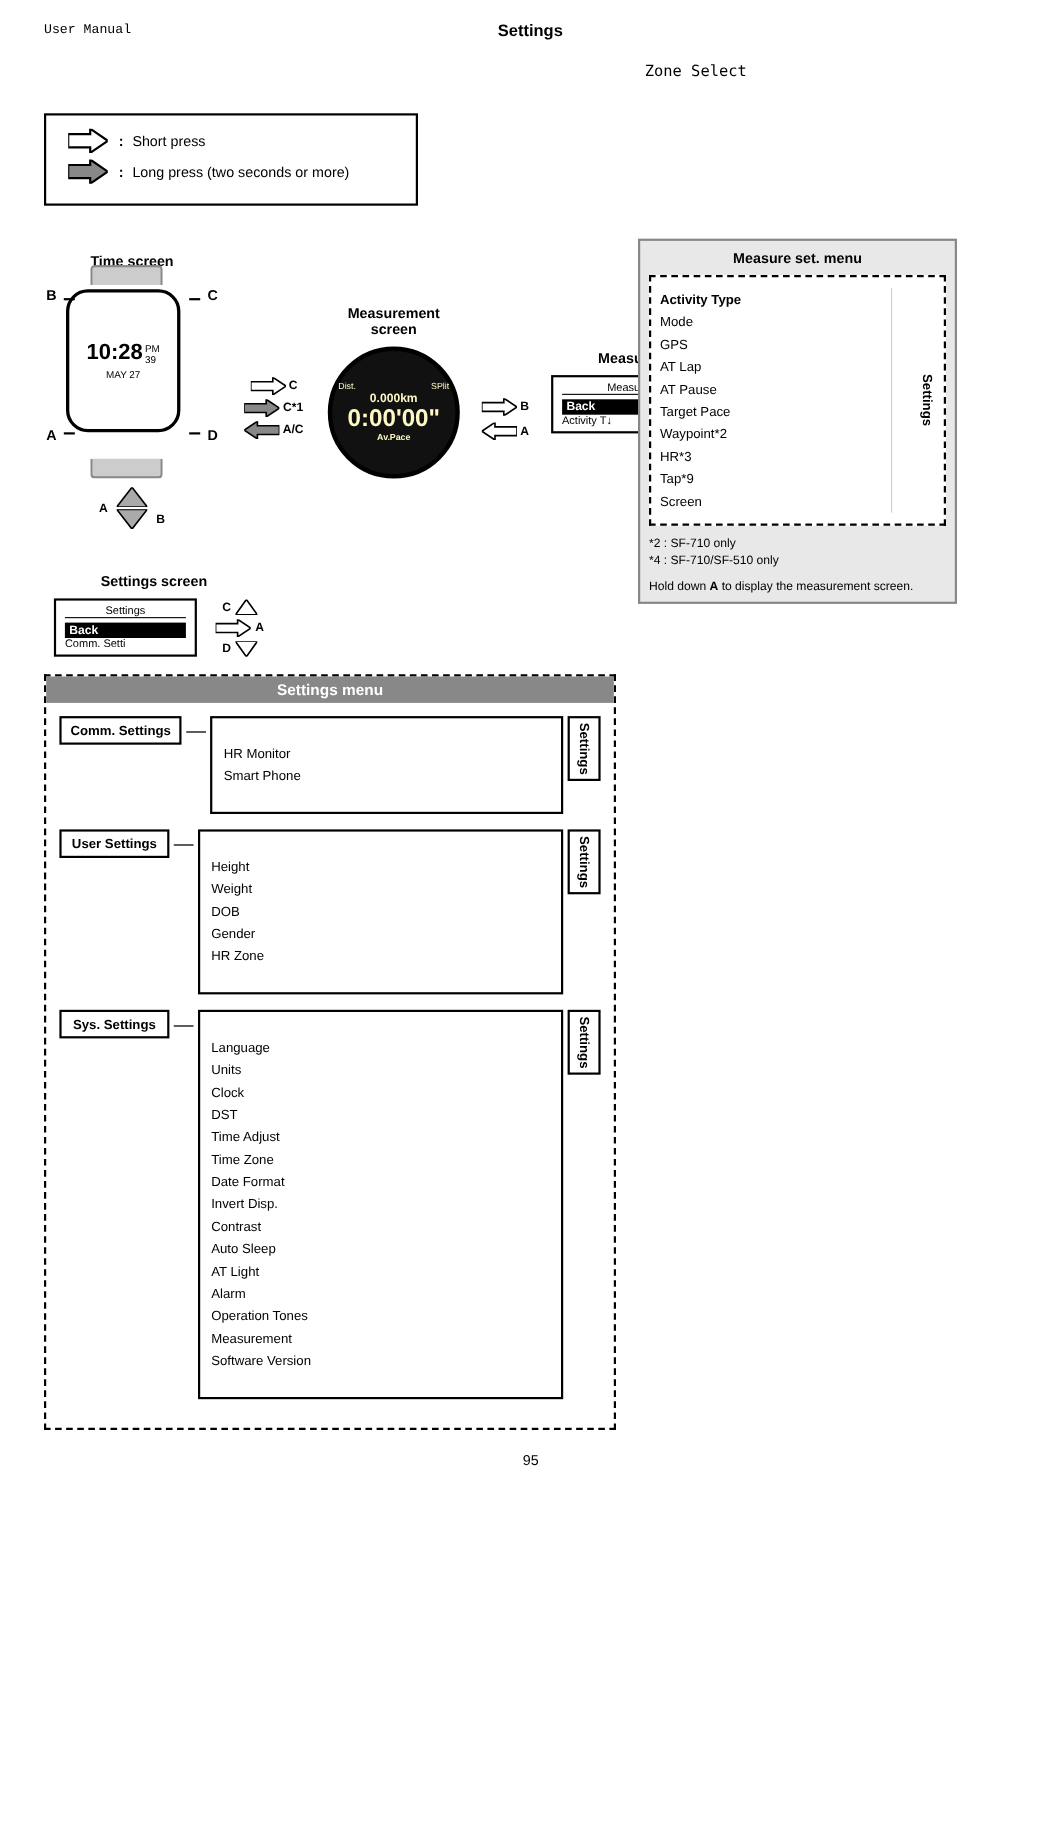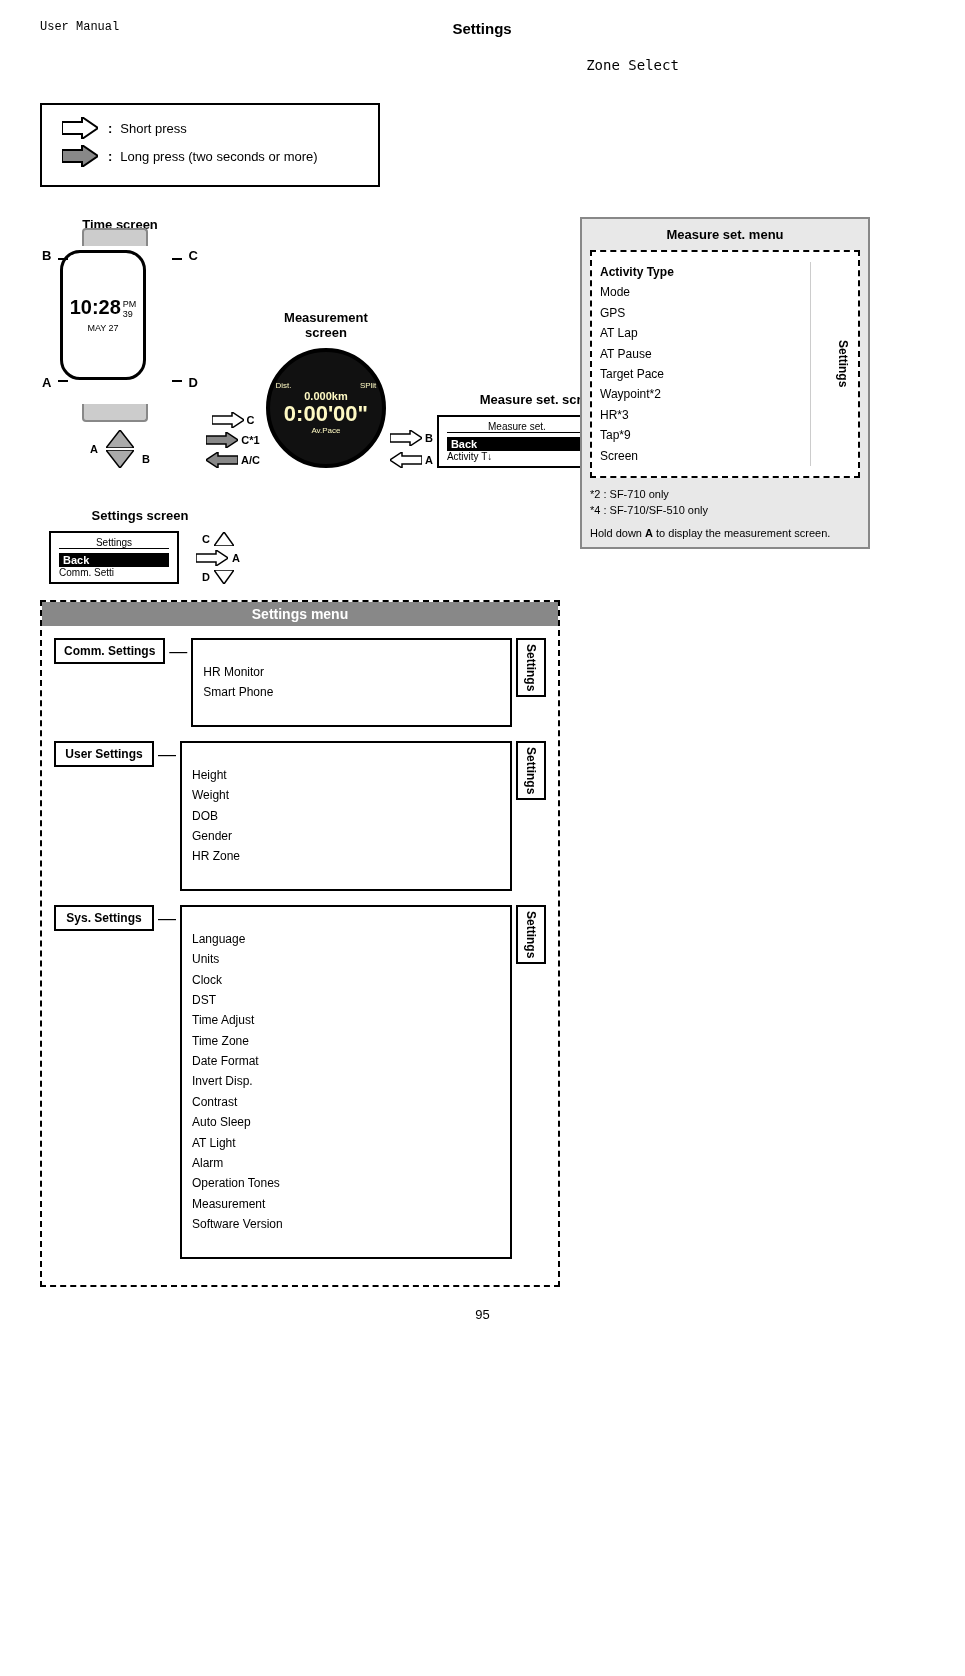--- a/index.html
+++ b/index.html
@@ -53,21 +53,21 @@
     .watch-container {
       position: relative;
       width: 160px;
       height: 170px;
       margin: 0 auto;
     }
     .watch-body {
       position: absolute;
       left: 20px;
       top: 10px;
-      width: 86px;
+      width: 104px;
       height: 130px;
       border: 3px solid #000;
       border-radius: 20px;
       background: #fff;
       display: flex;
       flex-direction: column;
       align-items: center;
       justify-content: center;
     }
     .watch-time { font-size: 20px; font-weight: bold; line-height: 1; }
@@ -319,23 +319,24 @@
     .diagrams-outer {
       display: flex;
       gap: 20px;
       margin-bottom: 20px;
     }
     .left-col { width: 520px; }
     .right-col { width: 290px; }
 
     .screens-row {
       display: flex;
-      align-items: flex-end;
-      gap: 0px;
+      align-items: center;
+      gap: 16px;
       margin-bottom: 20px;
+      margin-top: 13px;
     }
 
     .settings-screen-row {
       display: flex;
       align-items: flex-start;
       margin-bottom: 16px;
     }
   </style>
 </head>
 <body>
@@ -443,21 +444,21 @@
 
       <div class="measurement-screen-section">
         <div class="screen-label">Measurement screen</div>
         <div class="round-watch">
           <div style="display:flex;gap:16px;width:90%;justify-content:space-between;font-size:8px;">
             <span>Dist.</span>
             <span>SPlit</span>
           </div>
           <div style="font-size:11px;font-weight:bold;">0.000km</div>
           <div style="font-size:22px;font-weight:bold;line-height:1.1;">0:00'00"</div>
-          <div style="font-size:8px;display:flex;gap:10px;">
+          <div style="font-size:8px;display:flex;gap:10px;font-weight:bold;">
             <span>Av.Pace</span>
           </div>
         </div>
       </div>
 
       <div style="display:flex;flex-direction:column;align-items:center;margin:0 4px;margin-top:50px;">
         <div class="arrow-btn">
           <svg width="32" height="16" viewBox="0 0 32 16">
             <polygon points="0,4 20,4 20,0 32,8 20,16 20,12 0,12" fill="none" stroke="#000" stroke-width="1.5"></polygon>
           </svg>

